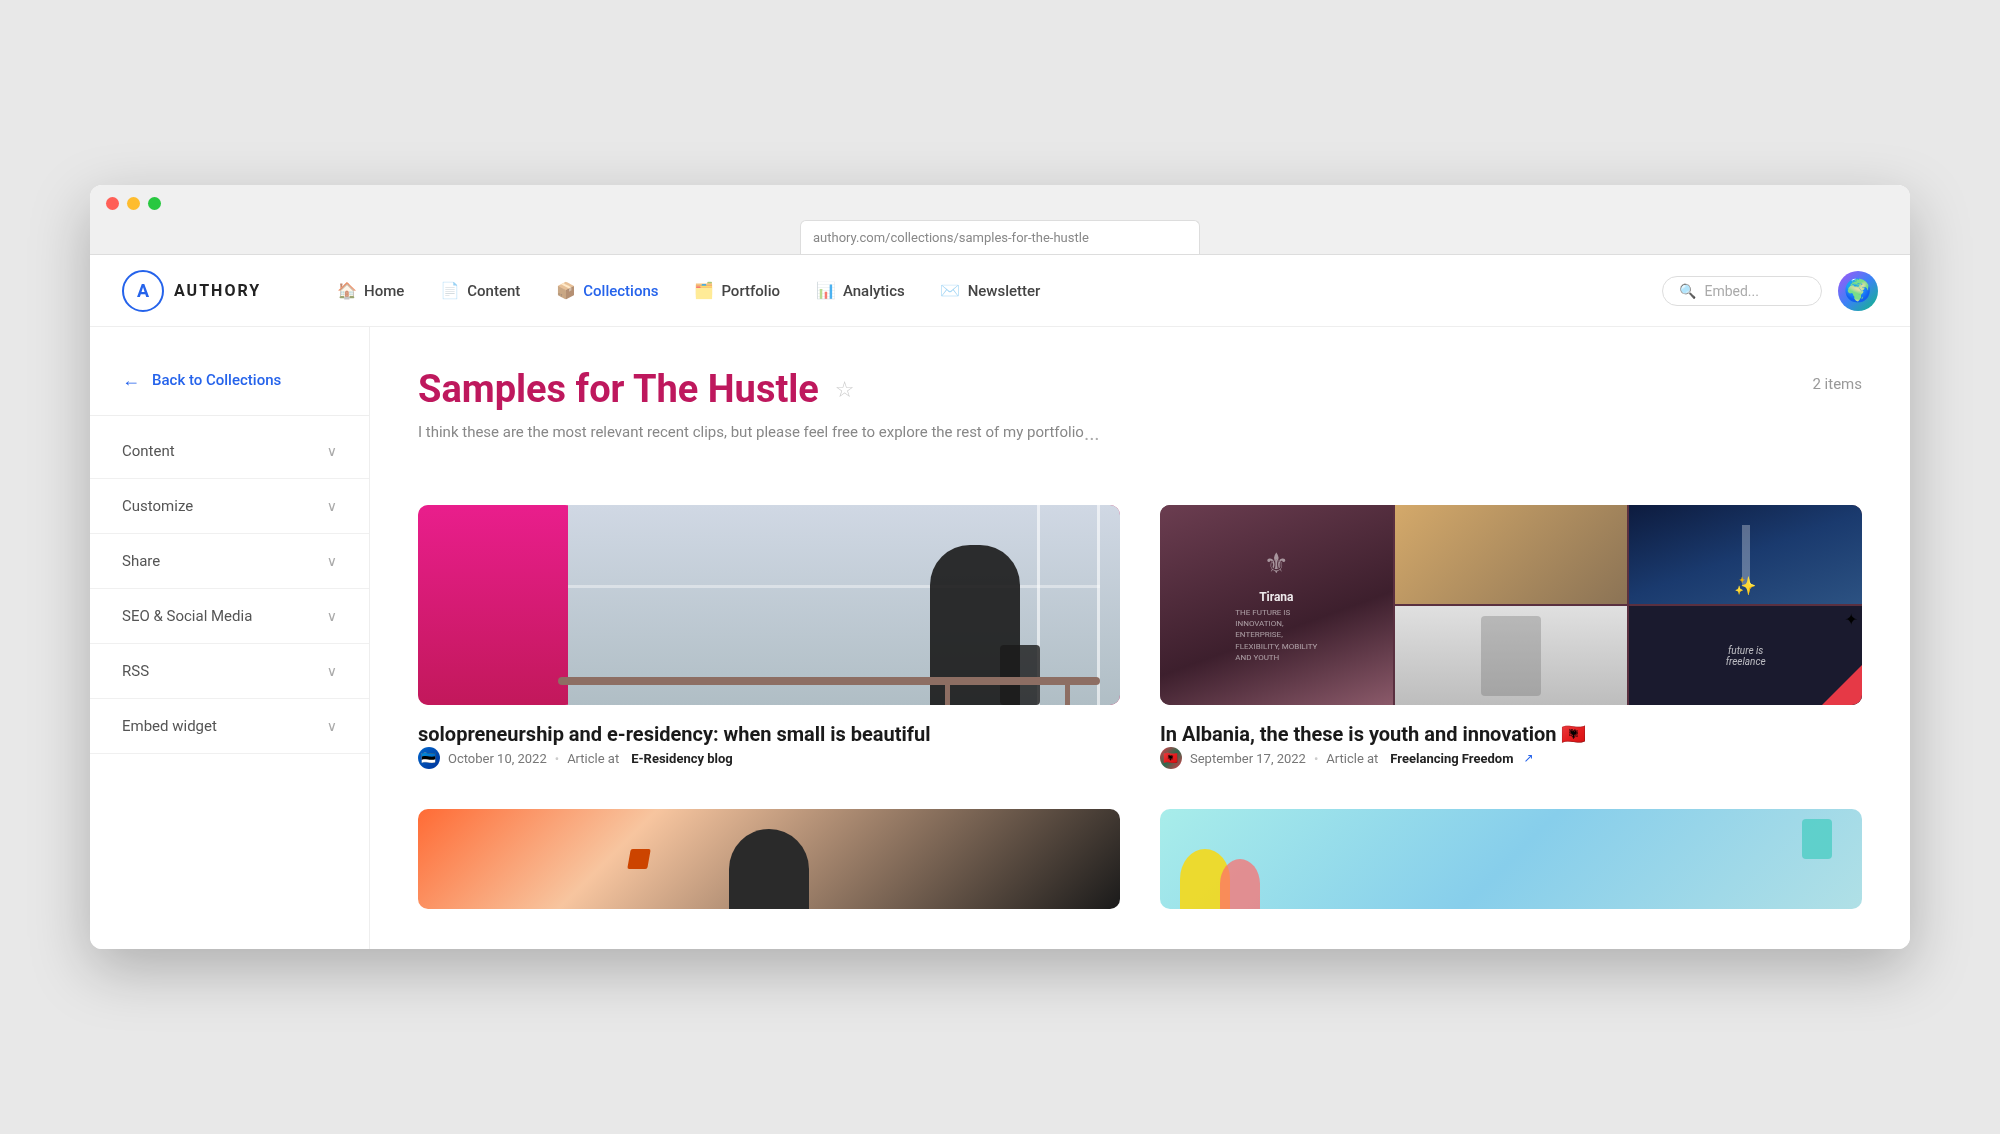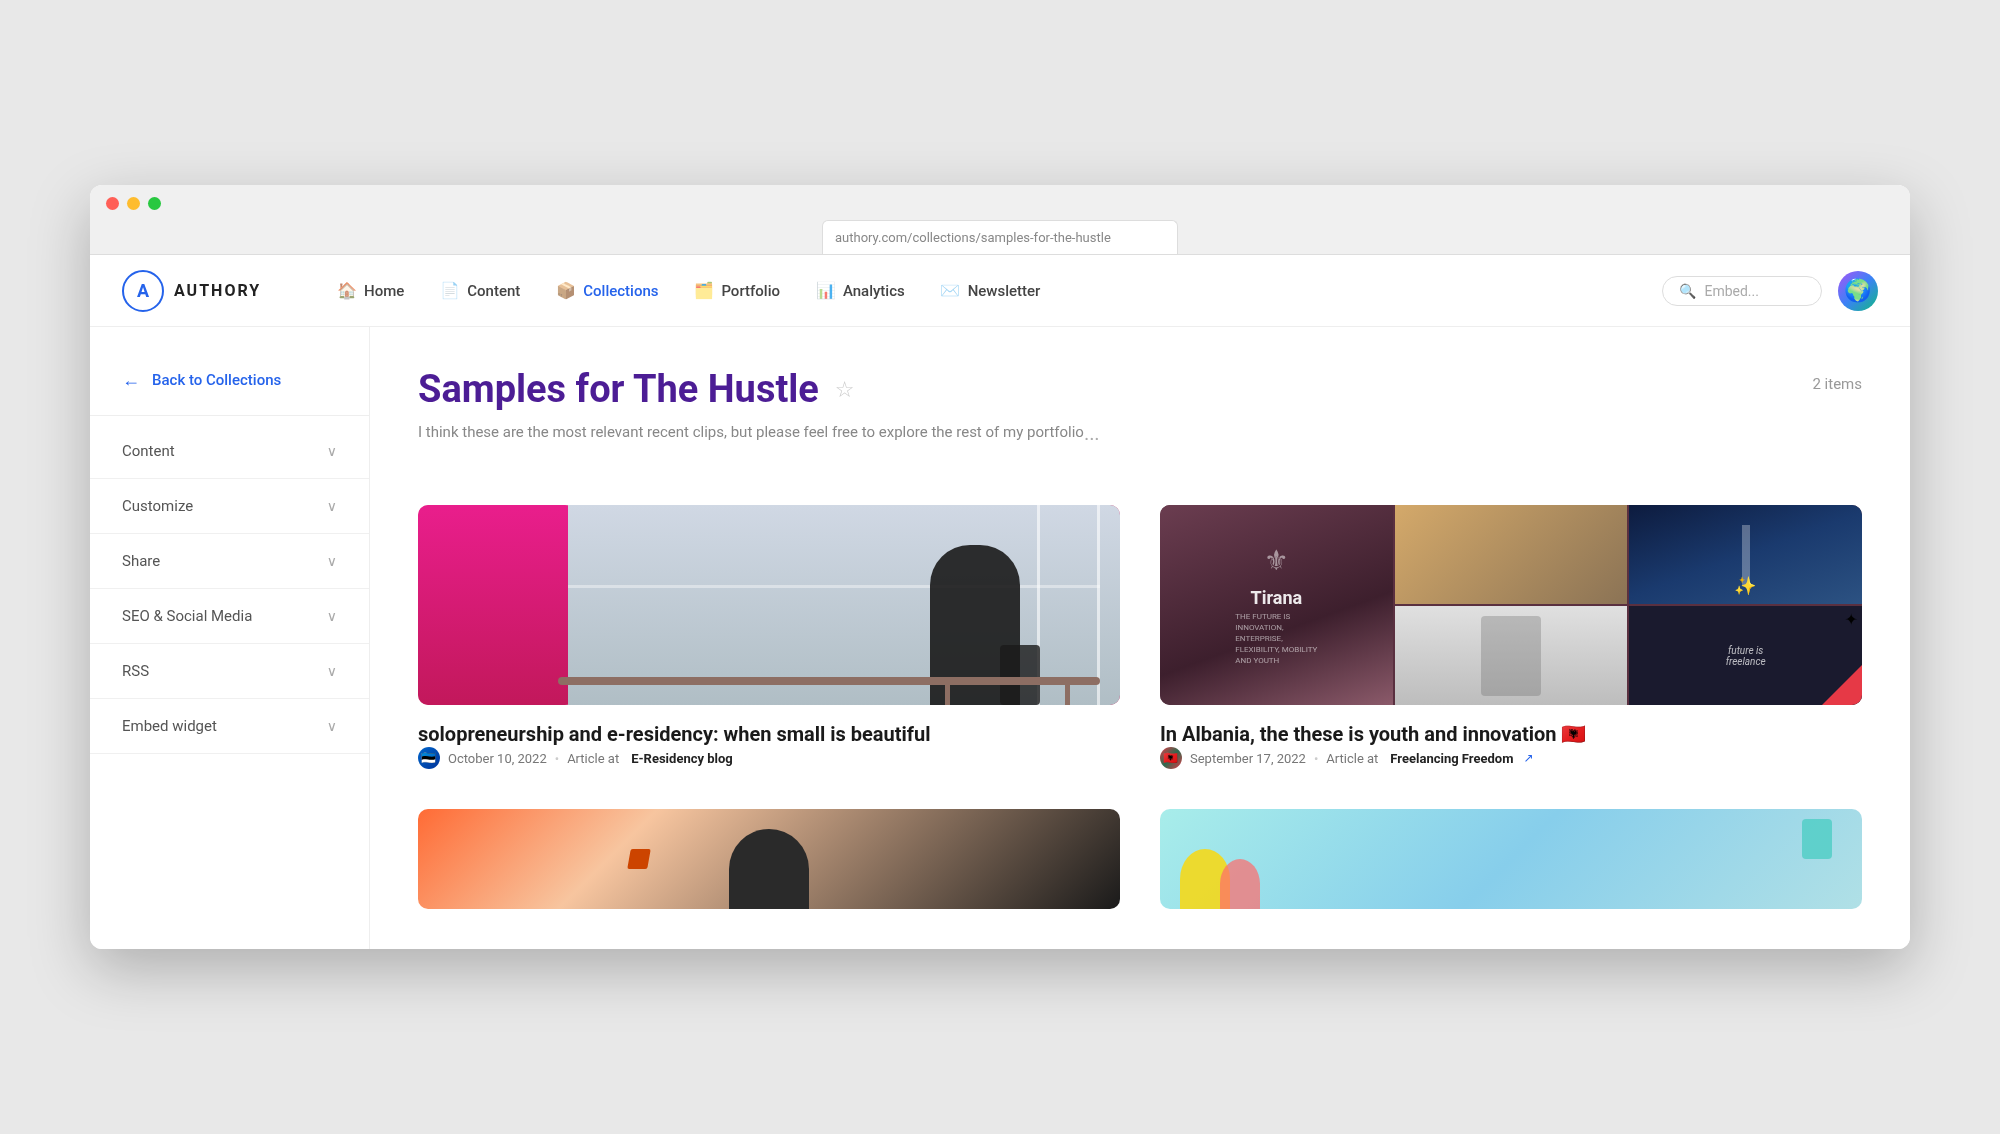--- a/index.html
+++ b/index.html
@@ -41,21 +41,21 @@
       background: #fff;
       border-radius: 6px 6px 0 0;
       height: 34px;
       display: flex;
       align-items: center;
       padding: 0 12px;
       font-size: 13px;
       color: #888;
       border: 1px solid #ddd;
       border-bottom: none;
-      width: 356px;
+      width: 400px;
       margin: 0 auto;
     }
     
     .app-container {
       display: flex;
       flex-direction: column;
       height: calc(100% - 60px);
       background: #fff;
     }
     
@@ -189,21 +189,21 @@
       margin-bottom: 12px;
     }
     .page-title-row {
       display: flex;
       align-items: center;
       gap: 16px;
     }
     .page-title {
       font-size: 38px;
       font-weight: 700;
-      color: #4c1d95;
+      color: #be185d;
     }
     .star-icon {
       font-size: 22px;
       color: #ccc;
       cursor: pointer;
     }
     .items-count {
       font-size: 15px;
       color: #999;
       padding-top: 8px;
@@ -537,21 +537,21 @@
               <span class="article-source" style="margin-left:4px;">E-Residency blog</span>
             </div>
           </div>
 
           <div class="article-card">
             <div class="article-image">
               <div class="img-albania">
 
                 <div class="albania-cell albania-cell-main">
                   <div style="font-size:28px;color:rgba(255,255,255,0.5);margin-bottom:6px;">⚜</div>
-                  <div class="albania-text" style="font-size:18px;font-weight:700;color:rgba(255,255,255,0.9);">Tirana</div>
+                  <div class="albania-text" style="font-size:12px;font-weight:700;color:rgba(255,255,255,0.9);">Tirana</div>
                   <div class="albania-subtext">THE FUTURE IS<br>INNOVATION,<br>ENTERPRISE,<br>FLEXIBILITY, MOBILITY<br>AND YOUTH</div>
                 </div>
 
                 <div class="albania-cell albania-cell-meeting" style="background:linear-gradient(135deg,#d4a96a 0%,#8b7355 100%);"></div>
 
                 <div class="albania-cell albania-cell-city" style="background:linear-gradient(160deg,#0d1b3e 0%,#1a3a6e 50%,#2c5282 100%);">
                   <div style="width:8px;height:60px;background:rgba(255,255,255,0.3);margin:0 auto;"></div>
                   <div style="position:absolute;bottom:8px;font-size:18px;">✨</div>
                 </div>
 

